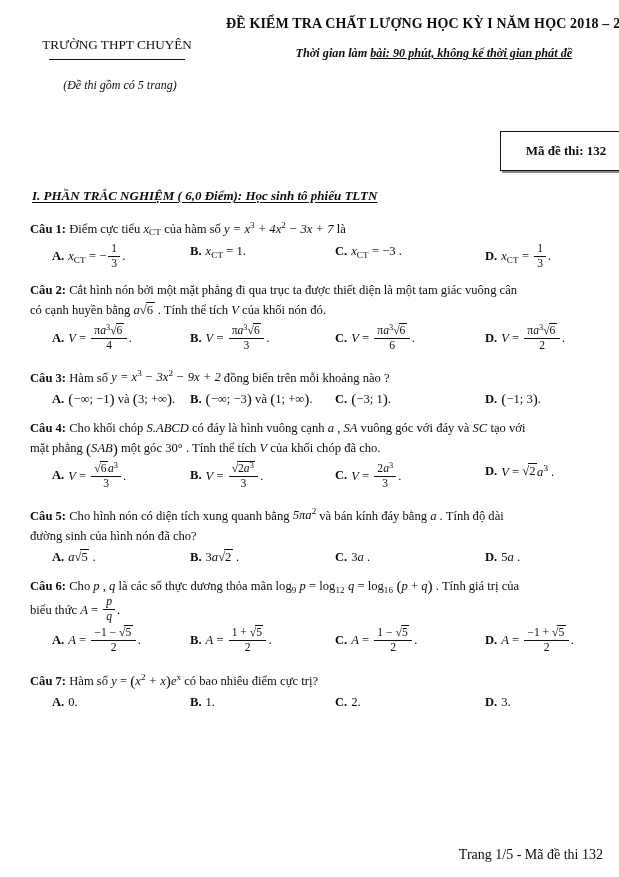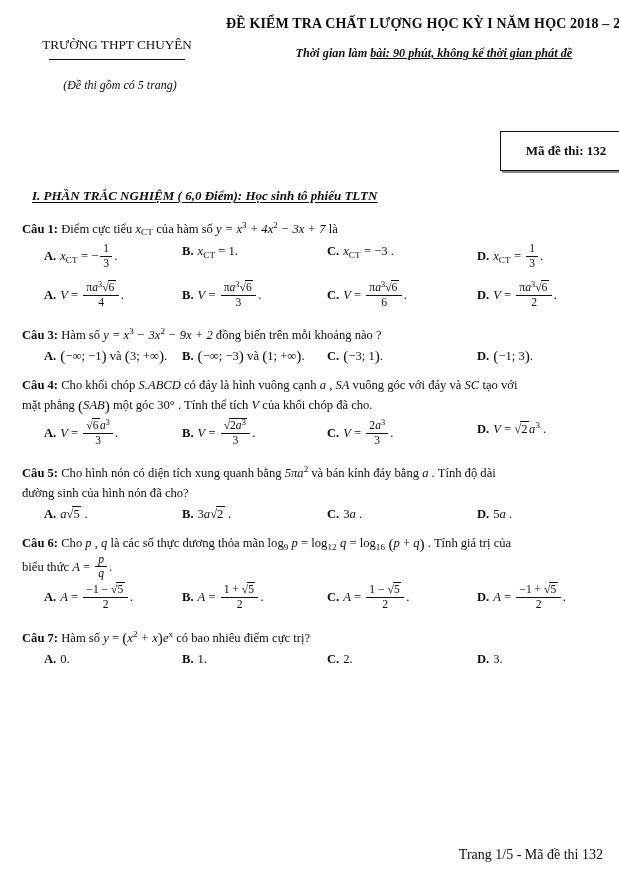--- a/index.html
+++ b/index.html
@@ -112,21 +112,21 @@
     font-weight: bold;
     font-style: italic;
     text-decoration: underline;
     text-underline-offset: 2px;
     text-align: right;
   }
 
   
   .questions {
     position: absolute;
-    left: 0;
+    left: 8px;
     top: 218px;
     width: 532px;
   }
   .q {
     padding: 0 14px 0 22px;
   }
   .q-stem {
     font-size: 12.6px;
     line-height: 1.62;
     text-align: left;
@@ -264,20 +264,23 @@
           <span class="olabel">D.</span>
           <span><span class="mi">x</span><span class="sub">CT</span> = <span class="frac">
                 <span class="num">1</span>
                 <span class="den">3</span>
               </span>.</span>
         </div>
       </div>
     </div>
 
     <div class="q">
+      <div class="q-stem">
+        <span class="qlabel">Câu 2:</span><span> Cắt hình nón bởi một mặt phẳng đi qua trục ta được thiết diện là một tam giác vuông cân có cạnh huyền bằng <span class="mi">a</span><span class="sqrt">√<span class="radicand">6</span></span> . Tính thể tích <span class="mi">V</span> của khối nón đó.</span>
+      </div>
       <div class="opts tall">
         <div class="opt c0">
           <span class="olabel">A.</span>
           <span><span class="mi">V</span> = <span class="frac">
                 <span class="num">π<span class="mi">a</span><span class="sup">3</span><span class="sqrt">√<span class="radicand">6</span></span></span>
                 <span class="den">4</span>
               </span>.</span>
         </div>
         <div class="opt c1">
           <span class="olabel">B.</span>

